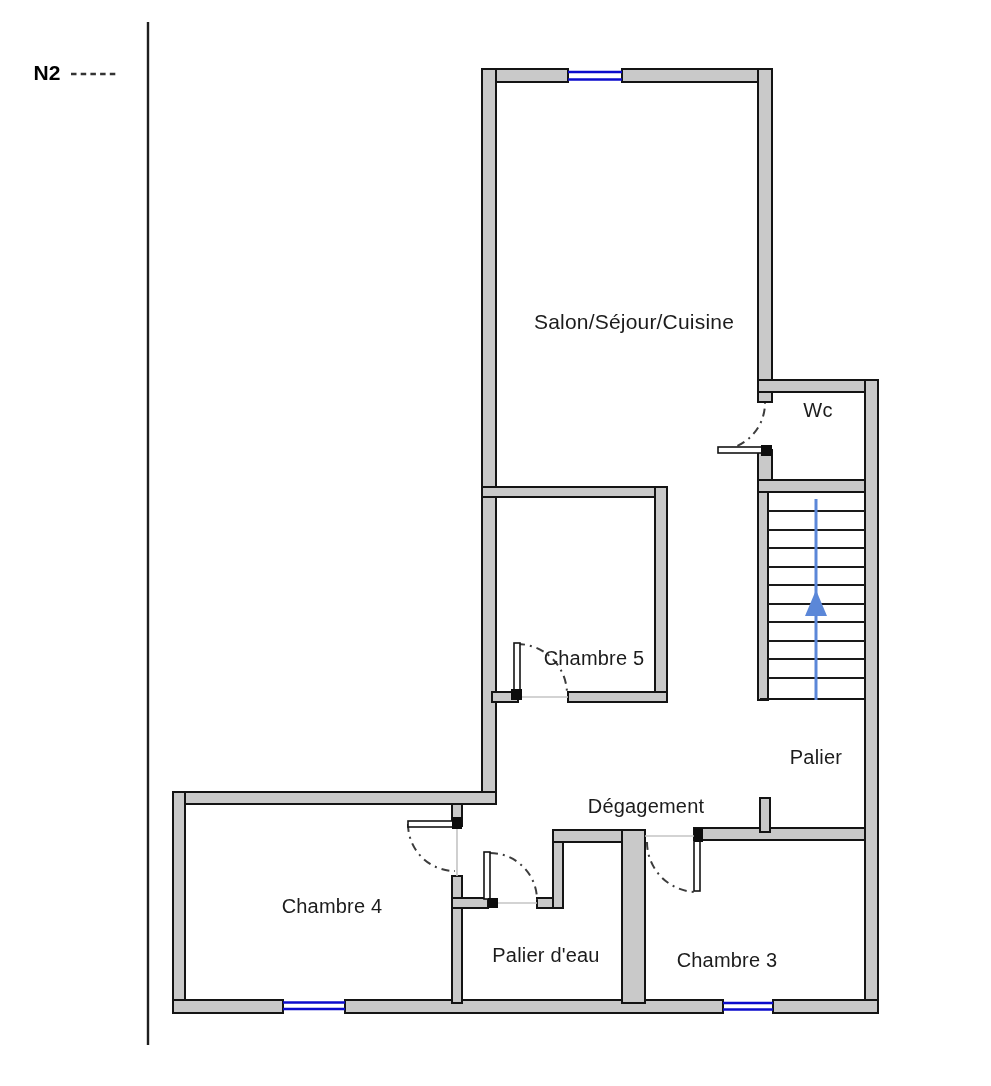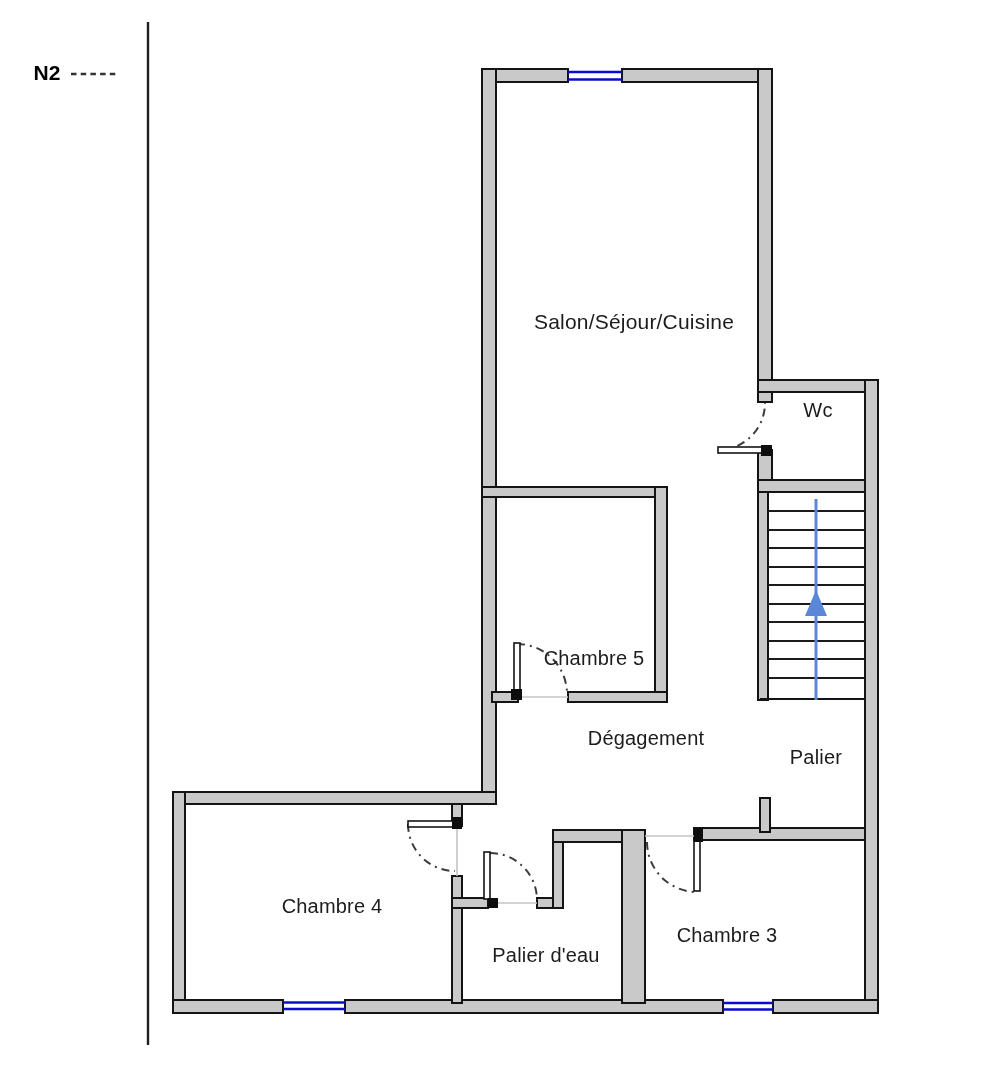--- a/index.html
+++ b/index.html
@@ -148,19 +148,19 @@
       <line class="arrowline" x1="816" y1="700" x2="816" y2="499"></line>
       <polygon class="arrowhead" points="816,590 805,616 827,616"></polygon>
     </g>
   </svg>
 
   <div class="plan-title">N2</div>
 
   <div class="room-label" style="left:634px;top:322px;font-size:21px;">Salon/Séjour/Cuisine</div>
   <div class="room-label" style="left:818px;top:410px;">Wc</div>
   <div class="room-label" style="left:594px;top:611px;margin-top:47px;">Chambre 5</div>
-  <div class="room-label" style="left:646px;top:738px;">Dégagement</div>
+  <div class="room-label" style="left:646px;top:806px;">Dégagement</div>
   <div class="room-label" style="left:816px;top:757px;text-align:right;">Palier</div>
   <div class="room-label" style="left:332px;top:906px;">Chambre 4</div>
   <div class="room-label" style="left:546px;top:955px;">Palier d'eau</div>
-  <div class="room-label" style="left:727px;top:935px;text-align:right;">Chambre 3</div>
+  <div class="room-label" style="left:727px;top:960px;text-align:right;">Chambre 3</div>
 
 </div>
 
 </body></html>

